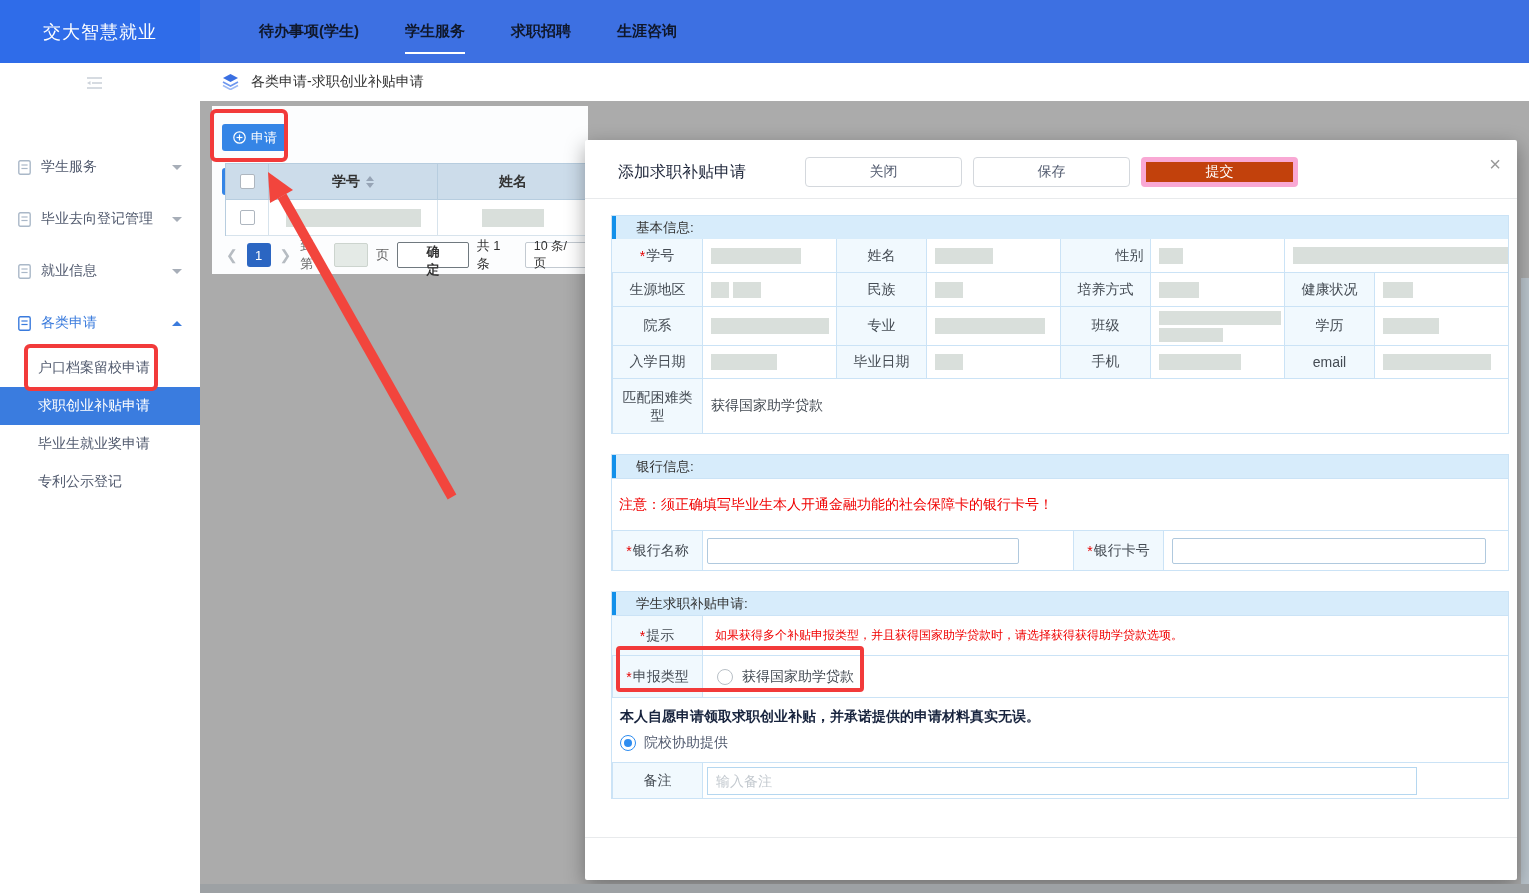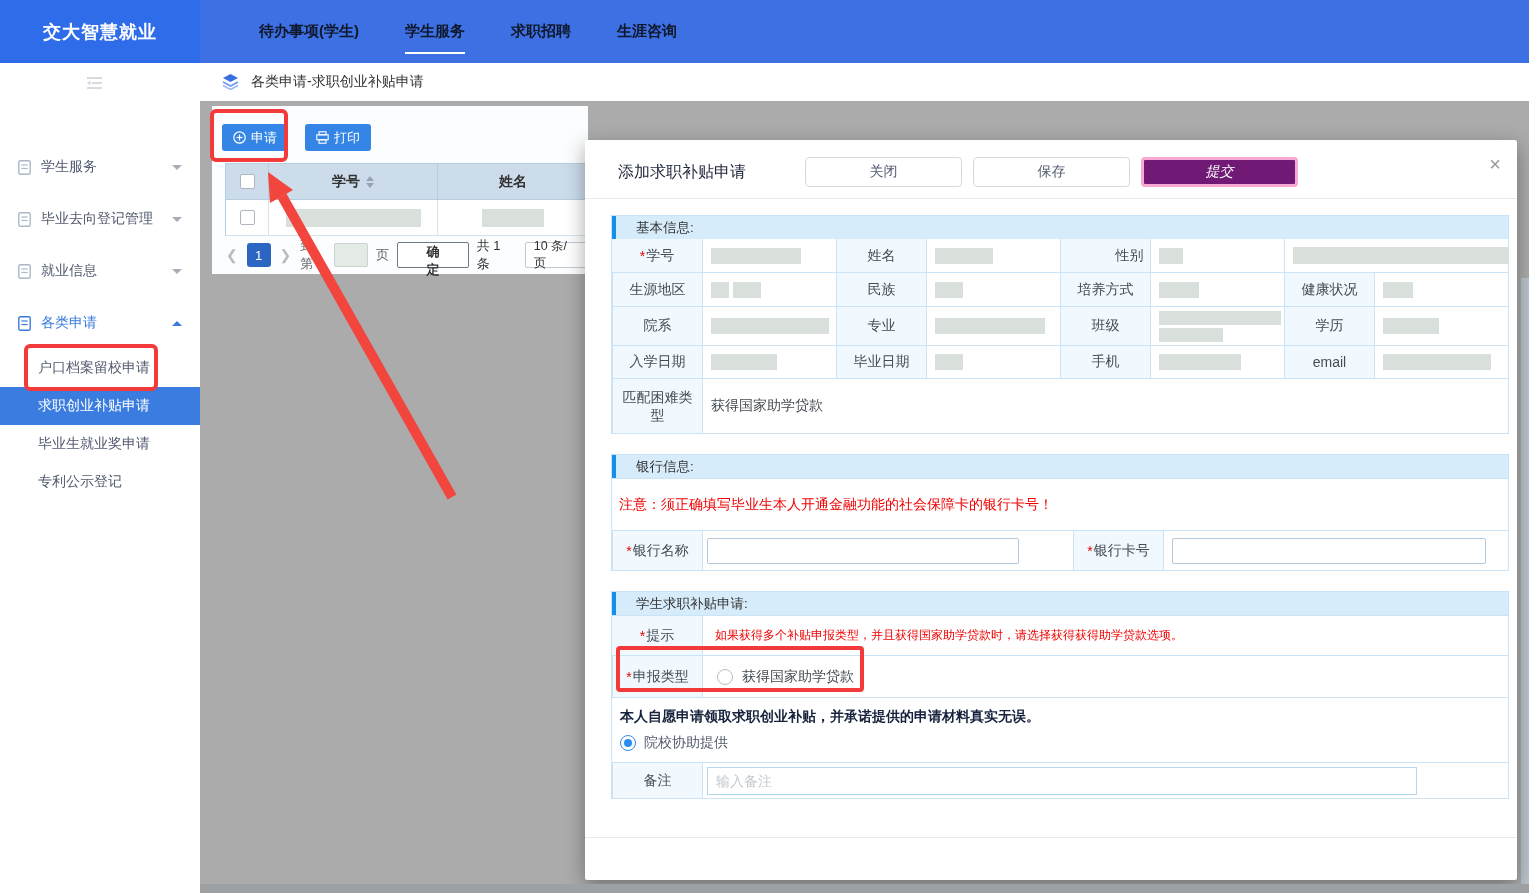--- a/index.html
+++ b/index.html
@@ -1,21 +1,21 @@
 <!DOCTYPE html>
 <html><head>
 <meta charset="utf-8">
 <style>
   * { margin:0; padding:0; box-sizing:border-box; }
   html,body { width:1529px; height:893px; overflow:hidden;
     font-family:"Liberation Sans","DejaVu Sans",sans-serif; background:#fff; }
 
   
   .topnav { position:absolute; left:0; top:0; width:1529px; height:63px; background:#3d70e2; display:flex; }
-  .logo { width:200px; height:63px; background:#2f6ce9; color:#fff; font-size:18px; font-weight:bold;
+  .logo { width:200px; height:63px; background:#2f6ce9; color:#fff; font-size:18px; font-weight:normal;
     display:flex; align-items:center; justify-content:center; letter-spacing:1px; }
   .navitems { display:flex; align-items:stretch; padding-left:36px; }
   .navitem { color:#0f172a; font-size:15px; font-weight:bold; display:flex; align-items:center;
     padding:0 23px; cursor:pointer; position:relative; }
   .navitem.active::after { content:""; position:absolute; left:23px; right:23px; bottom:9px;
     height:2px; background:#fff; }
 
   
   .crumbbar { position:absolute; left:200px; top:63px; width:1329px; height:38px; background:#fff;
     box-shadow:0 2px 4px rgba(0,0,0,.08); display:flex; align-items:center; padding-left:22px; z-index:5; }
@@ -33,21 +33,21 @@
   .subitem { height:38px; display:flex; align-items:center; padding-left:38px; font-size:14px; color:#515a6e; cursor:pointer; }
   .subitem.active { background:#3a7cdf; color:#fff; }
 
   
   .mask { position:absolute; left:200px; top:101px; width:1329px; height:792px; background:#ababab; z-index:10; }
   .right-strip { position:absolute; left:1521px; top:278px; width:8px; height:606px; background:#b9c3cb; z-index:11; }
   .hscrollbar { position:absolute; left:200px; top:884px; width:1329px; height:9px; background:#9da1a4; z-index:45; }
 
   
   .card { position:absolute; left:212px; top:106px; width:376px; height:168px; background:#fcfdfe; z-index:20; }
-  .toolbar { position:absolute; left:10px; top:18px; display:flex; gap:17px; }
+  .toolbar { position:absolute; left:10px; top:18px; display:flex; gap:17px;flex-direction:column; }
   .btn-blue { height:27px; background:#3585e6; color:#fff; font-size:13px; border:none; border-radius:3px;
     display:flex; align-items:center; gap:5px; padding:0 11px; cursor:pointer; }
   .grid-table { position:absolute; left:13px; top:57px; width:363px; border-top:1px solid #b7cddf; border-left:1px solid #b7cddf; }
   .trow { display:flex; }
   .tcell { border-right:1px solid #b7cddf; border-bottom:1px solid #b7cddf; height:36px;
     display:flex; align-items:center; justify-content:center; font-size:14px; color:#333; }
   .thead .tcell { background:#ccdcea; font-weight:bold; }
   .tbody .tcell { background:#fff; border-color:#d7e3ec; }
   .c-check { width:43px; } .c-id { width:169px; } .c-name { width:150px; border-right:none; }
   .checkbox { width:15px; height:15px; border:1px solid #aeb6bf; border-radius:2px; background:#fff; cursor:pointer; }
@@ -110,21 +110,21 @@
   .decl-bold { font-weight:bold; color:#17233d; font-size:14px; }
   .radio-line { display:flex; align-items:center; gap:8px; font-size:14px; color:#515a6e; }
   .remarkrow { height:36px; }
   .remark-input { width:710px; margin-left:4px; border:1px solid #b5d7f0; height:28px; font-size:14px; padding:0 8px;
     color:#333; outline:none; }
   .remark-input::placeholder { color:#c3c9cf; }
 
   .m-footer { position:absolute; left:0; top:697px; width:100%; border-top:1px solid #e8eaec; }
   .m-btn { position:absolute; top:17px; height:30px; width:157px; border-radius:4px; font-size:14px; cursor:pointer;
     background:#fff; border:1px solid #d4d8dd; color:#515a6e; }
-  .m-btn.primary { background:#701a75; border:3px solid #f9a8d4; color:#fff;font-style:italic; }
+  .m-btn.primary { background:#c2410c; border:5px solid #f9a8d4; color:#fff; }
   .b-close { left:220px; } .b-save { left:388px; } .b-submit { left:556px; }
 
   
   .ann { position:absolute; border:4px solid #f23a3a; border-radius:6px; pointer-events:none; }
   .ann1 { left:210px; top:109px; width:78px; height:53px; z-index:30; }
   .ann2 { left:24px; top:344px; width:134px; height:47px; z-index:30; }
   .ann3 { left:616px; top:646px; width:248px; height:46px; z-index:50; border-radius:4px; }
   .arrow-svg { position:absolute; left:0; top:0; width:1529px; height:893px; z-index:30; pointer-events:none; }
 
   .icon-svg { display:block; }

